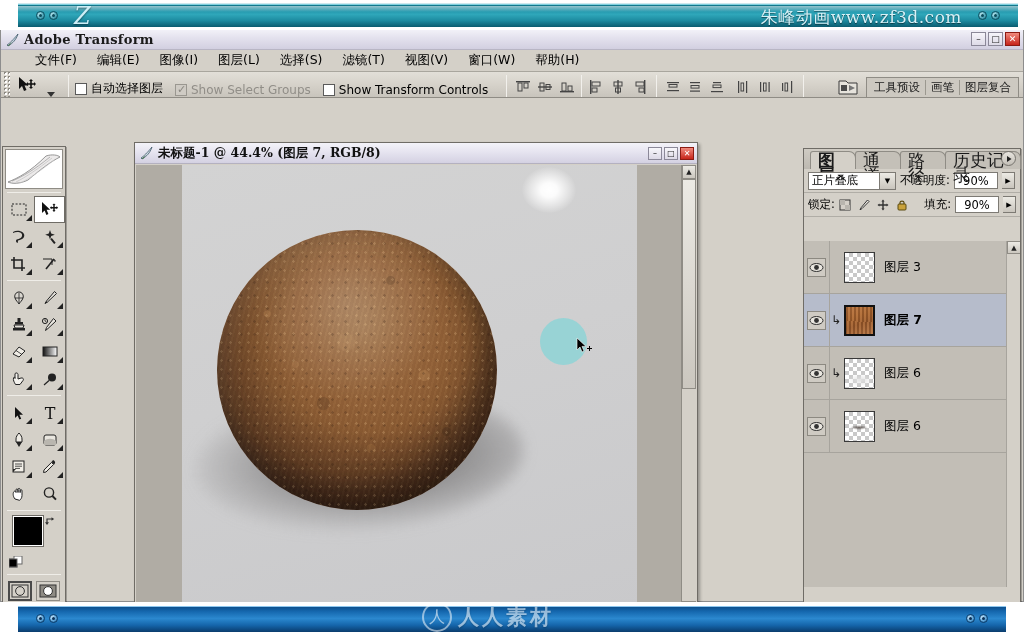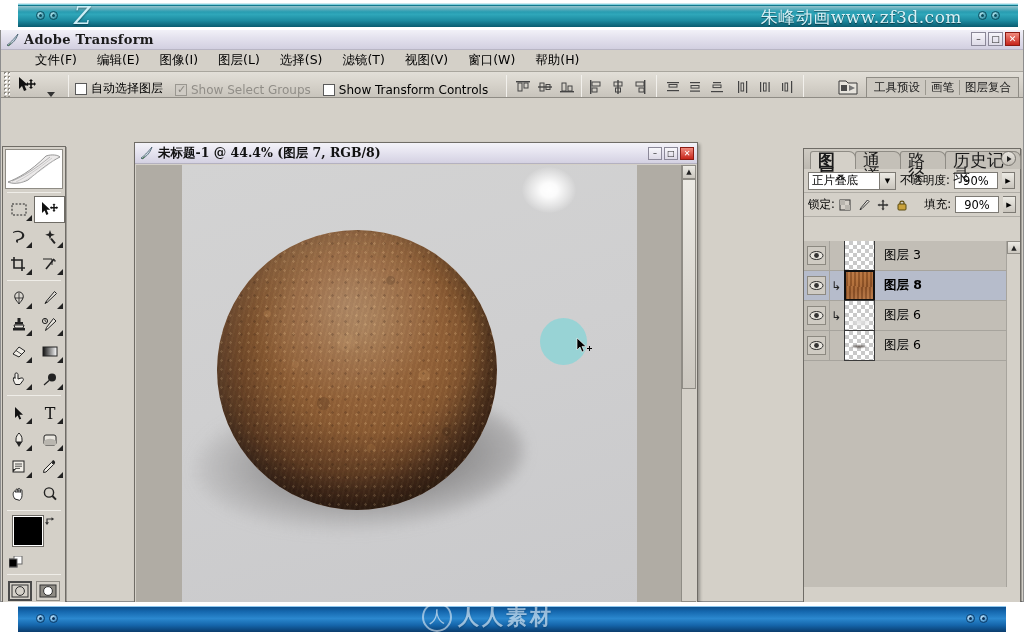--- a/index.html
+++ b/index.html
@@ -361,21 +361,21 @@
     display: flex; align-items: center; justify-content: center; font-size: 7px;
   }
   .lock-icons { display: flex; gap: 6px; align-items: center; }
   .lock-ic { width: 13px; height: 13px; display: flex; align-items: center; justify-content: center; }
 
   .layer-list {
     position: absolute; left: 0; right: 0; top: 92px; bottom: 42px;
     background: #c2beb6; overflow: hidden;
   }
   .layer-item {
-    display: flex; align-items: center; height: 30px;
+    display: flex; align-items: center; height: 53px;
     border-bottom: 1px solid #a7a49d; background: #c2beb6;
   }
   .layer-item.selected { background: #b6bccb; }
   .eye-cell {
     width: 26px; height: 100%; display: flex; align-items: center; justify-content: center;
     border-right: 1px solid #a7a49d;
   }
   .eye-box {
     width: 19px; height: 19px; border: 1px solid #8c8981; background: #cfcbc3;
     display: flex; align-items: center; justify-content: center;
@@ -1031,21 +1031,21 @@
               <svg width="15" height="11">
                   <ellipse cx="7.5" cy="5.5" rx="6.5" ry="4" fill="#e9e6df" stroke="#333"></ellipse>
                   <circle cx="7.5" cy="5.5" r="2.4" fill="#333"></circle>
                 </svg>
             </div>
           </div>
           <span class="clip-arrow">↳</span>
           <div class="thumb selected-thumb">
             <div class="thumb-rust"></div>
           </div>
-          <span class="layer-name bold">图层 8</span>
+          <span class="layer-name bold">图层 7</span>
         </div>
 
         <div class="layer-item">
           <div class="eye-cell">
             <div class="eye-box">
               <svg width="15" height="11">
                   <ellipse cx="7.5" cy="5.5" rx="6.5" ry="4" fill="#e9e6df" stroke="#333"></ellipse>
                   <circle cx="7.5" cy="5.5" r="2.4" fill="#333"></circle>
                 </svg>
             </div>

